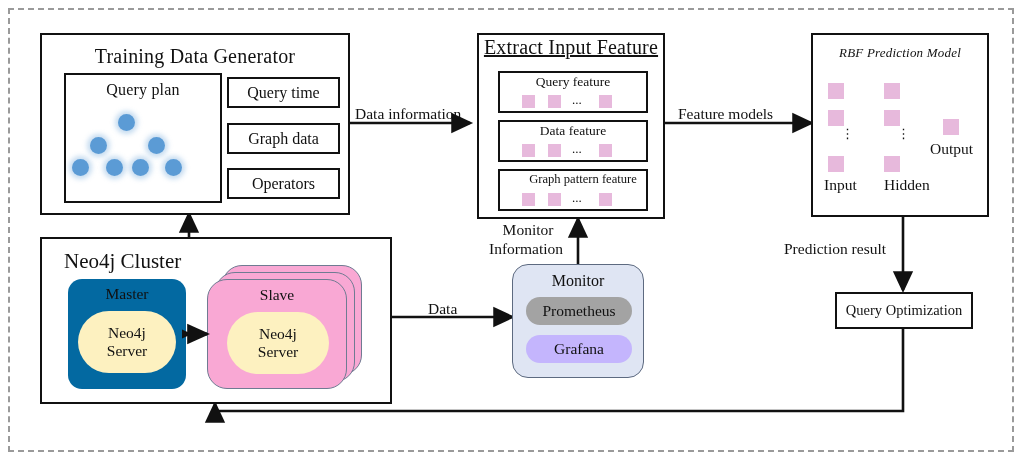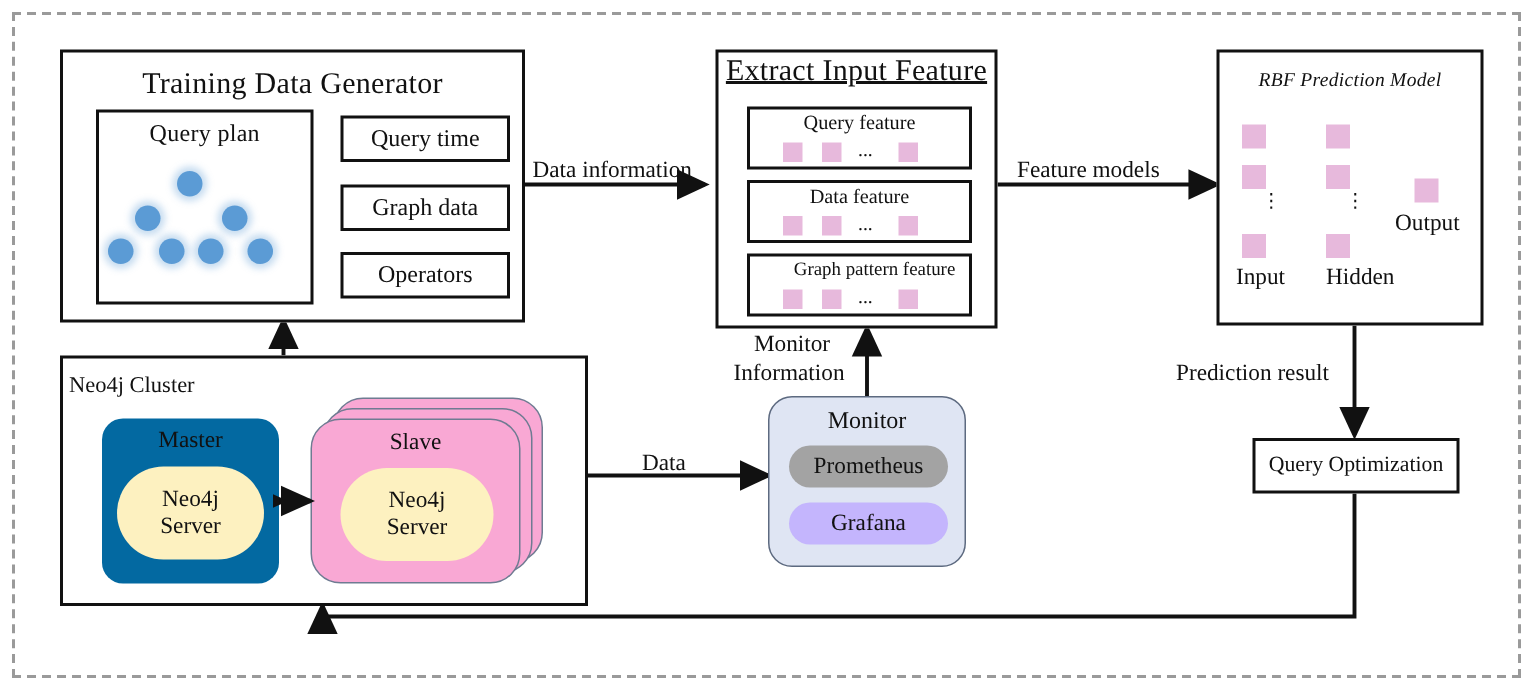--- a/index.html
+++ b/index.html
@@ -100,21 +100,21 @@
 
       <line x1="908" y1="91" x2="951" y2="127"></line>
       <line x1="908" y1="118" x2="951" y2="127"></line>
       <line x1="908" y1="164" x2="951" y2="127"></line>
     </g>
   </svg>
 
   <div class="box" style="left:40px;top:33px;width:310px;height:182px;">
     <div class="box-title" style="top:10px;">Training Data Generator</div>
 
-    <div class="inner-box" style="left:22px;top:38px;width:145px;height:130px;display:block;">
+    <div class="inner-box" style="left:22px;top:38px;width:158px;height:130px;display:block;">
       <div class="box-title" style="top:6px;font-size:16px;">Query plan</div>
     </div>
 
     <div class="inner-box" style="left:185px;top:42px;width:113px;height:31px;">
       <span>Query time</span>
     </div>
     <div class="inner-box" style="left:185px;top:88px;width:113px;height:31px;">
       <span>Graph data</span>
     </div>
     <div class="inner-box" style="left:185px;top:133px;width:113px;height:31px;">
@@ -171,21 +171,21 @@
   <div class="rbf-node" style="left:943px;top:119px;"></div>
 
   <div class="rbf-dots" style="left:841px;top:130px;">⋮</div>
   <div class="rbf-dots" style="left:897px;top:130px;">⋮</div>
 
   <div class="rbf-lbl" style="left:824px;top:176px;">Input</div>
   <div class="rbf-lbl" style="left:884px;top:176px;">Hidden</div>
   <div class="rbf-lbl" style="left:930px;top:140px;">Output</div>
 
   <div class="box" style="left:40px;top:237px;width:352px;height:167px;">
-    <div style="position:absolute;left:4px;top:10px;font-size:15px;">Neo4j Cluster</div>
+    <div style="position:absolute;left:22px;top:10px;font-size:21px;">Neo4j Cluster</div>
 
     <div class="round-panel master-panel" style="left:26px;top:40px;width:118px;height:110px;">
       <div class="panel-title" style="top:6px;">Master</div>
       <div class="pill pill-yellow" style="left:10px;top:32px;width:98px;height:62px;flex-direction:column;">
         <span>Neo4j</span>
         <span>Server</span>
       </div>
     </div>
 
     <div class="round-panel slave-panel" style="left:180px;top:26px;width:140px;height:110px;"></div>

